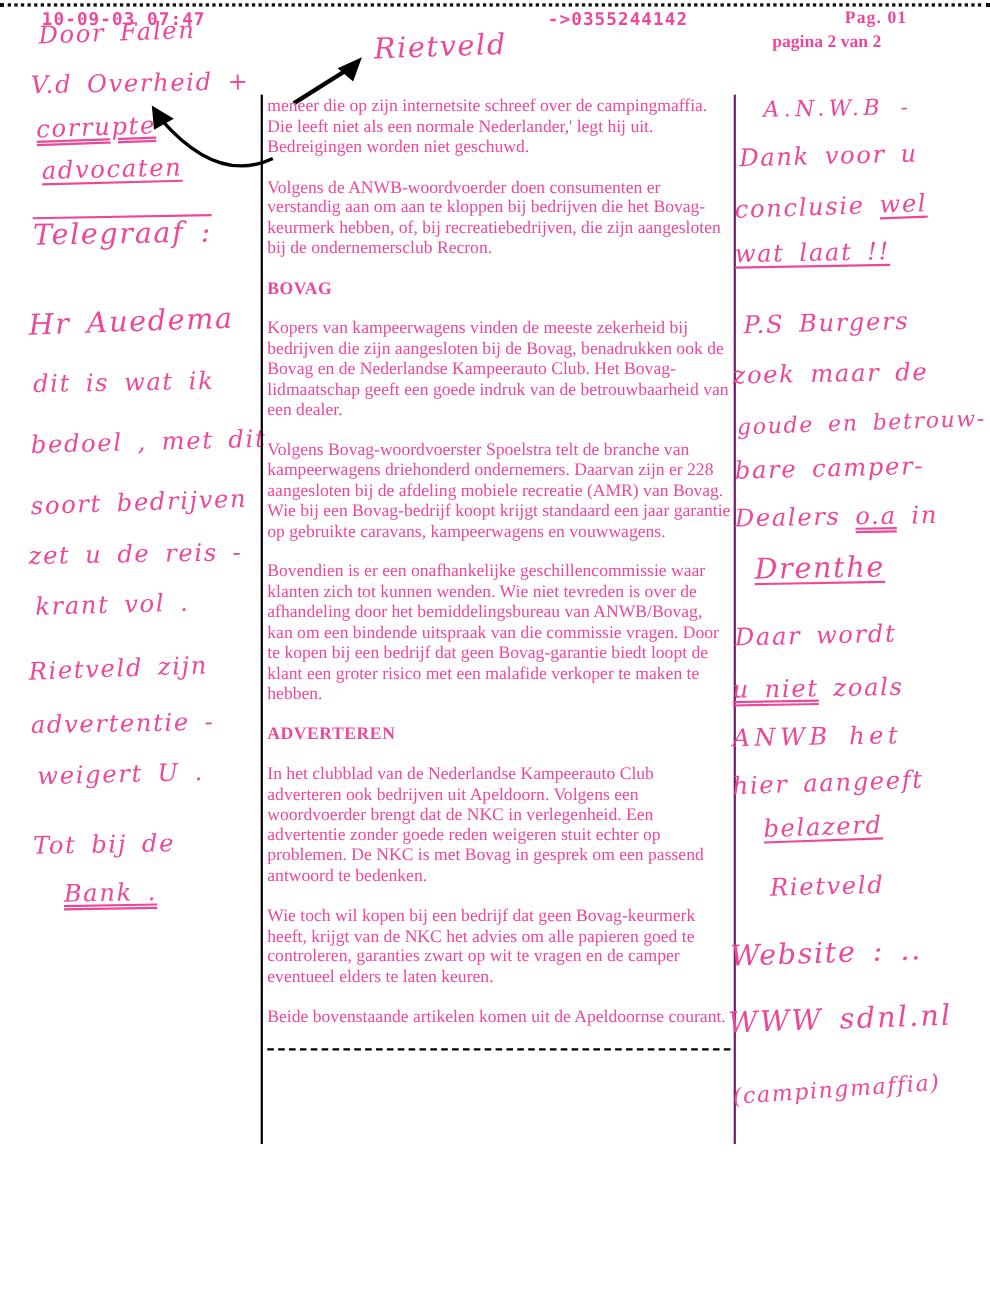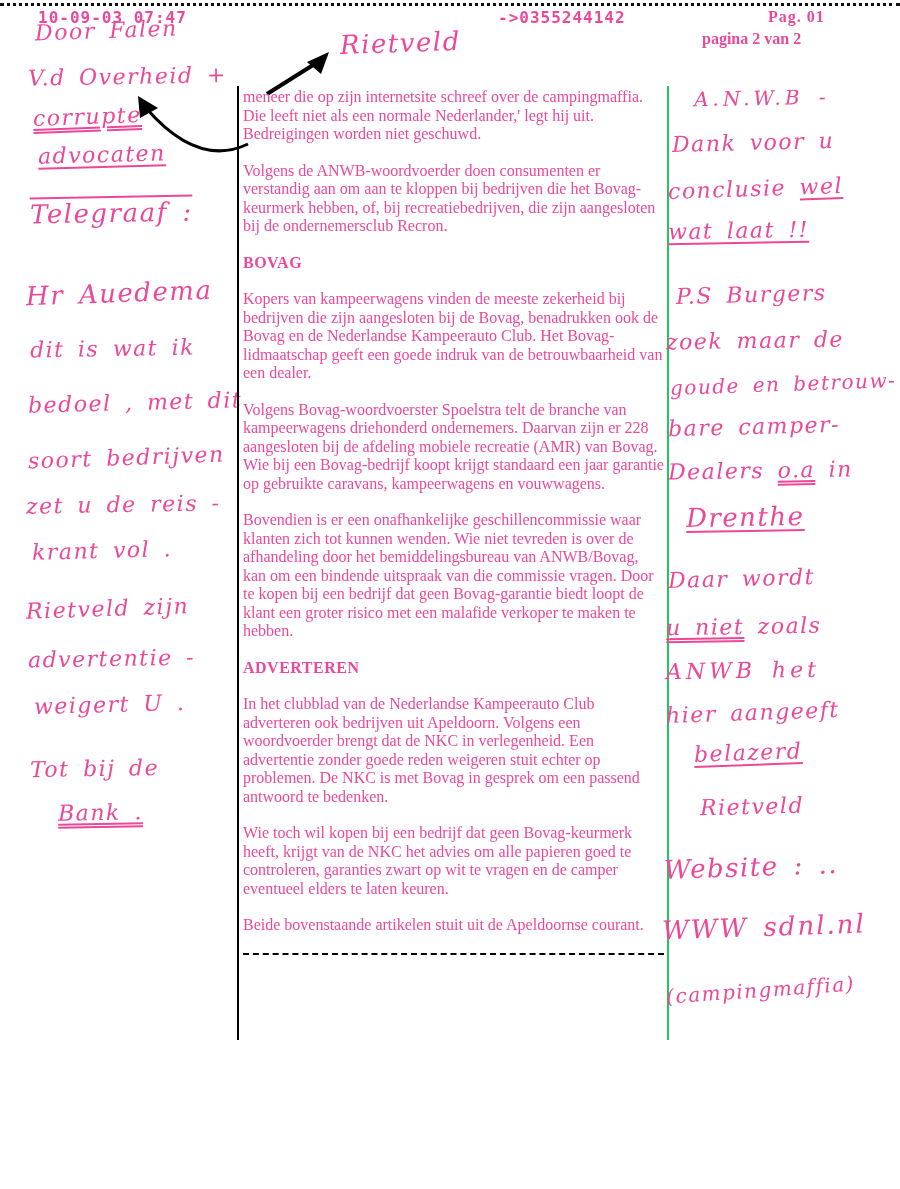--- a/index.html
+++ b/index.html
@@ -47,21 +47,21 @@
   }
   .hw.small { font-size: 20px; }
   .hw.big   { font-size: 26px; }
   .u  { text-decoration: underline; text-underline-offset: 4px; text-decoration-thickness: 2px; }
   .uu { text-decoration: underline double; text-underline-offset: 3px; }
   .ol { text-decoration: overline; }
   
   .column {
     position: absolute; left: 237px; top: 86px; width: 432px; height: 1103px;
     border-left: 2px solid #000;
-    border-right: 2px solid #22c55e;
+    border-right: 2px solid #701a75;
     padding: 2px 3px 0 4px;
   }
   .column p {
     font-size: 16px; line-height: 18.5px;
     margin-bottom: 18px;
     text-align: left;
   }
   .column p.h {
     font-weight: bold;
     letter-spacing: 0.5px;
@@ -116,21 +116,21 @@
   <div class="column">
     <p>meneer die op zijn internetsite schreef over de campingmaffia. Die leeft niet als een normale Nederlander,' legt hij uit. Bedreigingen worden niet geschuwd.</p>
     <p>Volgens de ANWB-woordvoerder doen consumenten er verstandig aan om aan te kloppen bij bedrijven die het Bovag-keurmerk hebben, of, bij recreatiebedrijven, die zijn aangesloten bij de ondernemersclub Recron.</p>
     <p class="h">BOVAG</p>
     <p>Kopers van kampeerwagens vinden de meeste zekerheid bij bedrijven die zijn aangesloten bij de Bovag, benadrukken ook de Bovag en de Nederlandse Kampeerauto Club. Het Bovag-lidmaatschap geeft een goede indruk van de betrouwbaarheid van een dealer.</p>
     <p>Volgens Bovag-woordvoerster Spoelstra telt de branche van kampeerwagens driehonderd ondernemers. Daarvan zijn er 228 aangesloten bij de afdeling mobiele recreatie (AMR) van Bovag. Wie bij een Bovag-bedrijf koopt krijgt standaard een jaar garantie op gebruikte caravans, kampeerwagens en vouwwagens.</p>
     <p>Bovendien is er een onafhankelijke geschillencommissie waar klanten zich tot kunnen wenden. Wie niet tevreden is over de afhandeling door het bemiddelingsbureau van ANWB/Bovag, kan om een bindende uitspraak van die commissie vragen. Door te kopen bij een bedrijf dat geen Bovag-garantie biedt loopt de klant een groter risico met een malafide verkoper te maken te hebben.</p>
     <p class="h">ADVERTEREN</p>
     <p>In het clubblad van de Nederlandse Kampeerauto Club adverteren ook bedrijven uit Apeldoorn. Volgens een woordvoerder brengt dat de NKC in verlegenheid. Een advertentie zonder goede reden weigeren stuit echter op problemen. De NKC is met Bovag in gesprek om een passend antwoord te bedenken.</p>
     <p>Wie toch wil kopen bij een bedrijf dat geen Bovag-keurmerk heeft, krijgt van de NKC het advies om alle papieren goed te controleren, garanties zwart op wit te vragen en de camper eventueel elders te laten keuren.</p>
-    <p>Beide bovenstaande artikelen stuit uit de Apeldoornse courant.</p>
+    <p>Beide bovenstaande artikelen komen uit de Apeldoornse courant.</p>
     <div class="sep"></div>
   </div>
 
   <div class="hw small" style="left:694px; top:86px;  letter-spacing:4px; transform:rotate(-1deg);">A.N.W.B -</div>
   <div class="hw" style="left:672px; top:130px; transform:rotate(-1.5deg);">Dank voor u</div>
   <div class="hw" style="left:668px; top:176px; transform:rotate(-2deg);"><span>conclusie </span><span class="u">wel</span></div>
   <div class="hw u" style="left:668px; top:218px; transform:rotate(-1deg);">wat laat !!</div>
   <div class="hw" style="left:676px; top:282px; transform:rotate(-1.5deg);">P.S Burgers</div>
   <div class="hw" style="left:666px; top:328px; transform:rotate(-1deg);">zoek maar de</div>
   <div class="hw small" style="left:670px; top:372px; transform:rotate(-2deg);">goude en betrouw-</div>

